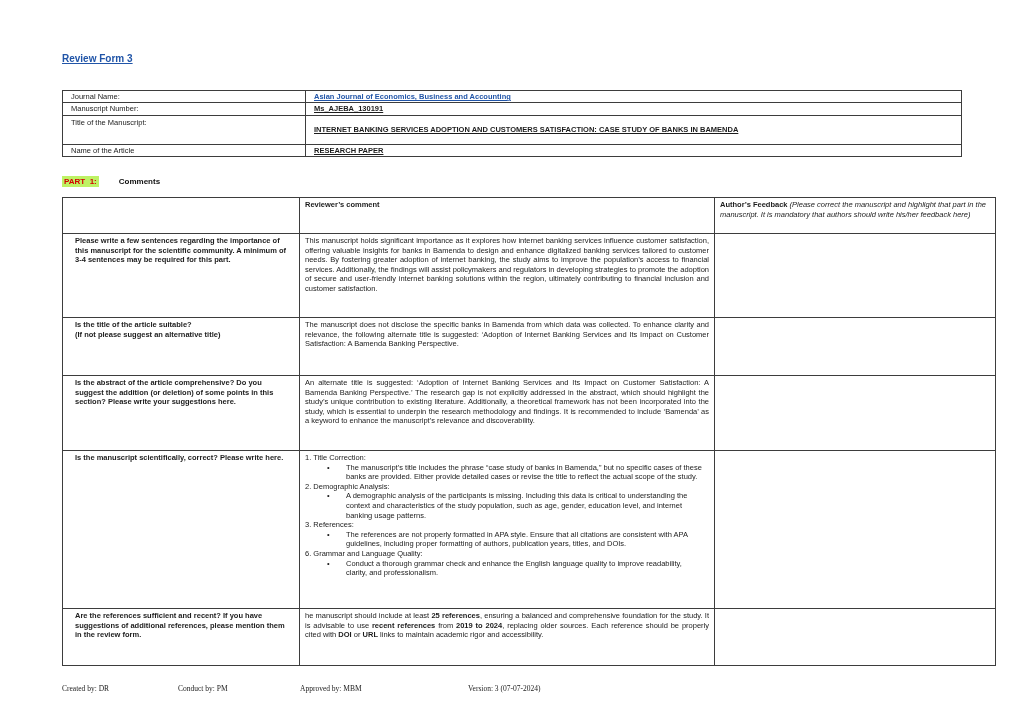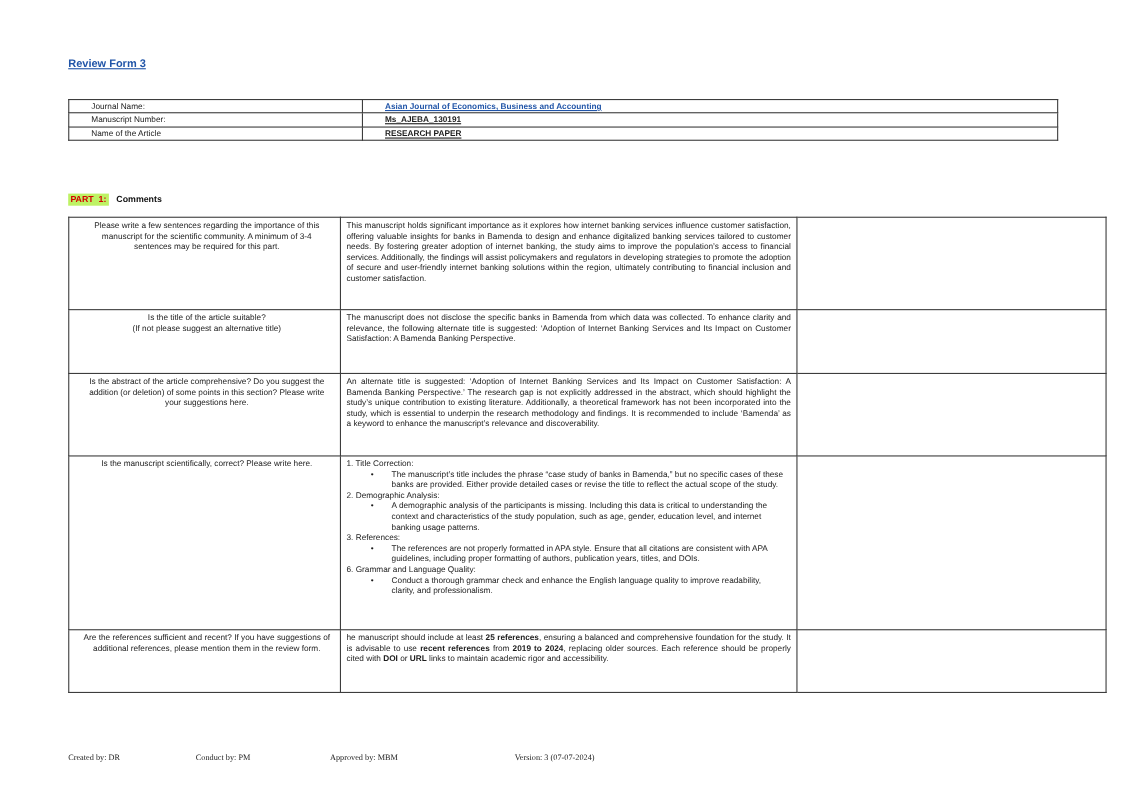--- a/index.html
+++ b/index.html
@@ -12,50 +12,50 @@
     font-size:10px; font-weight:bold; color:#2155a8;
     text-decoration:underline;
   }
   
   .header-table {
     position:absolute; left:62px; top:90px; width:900px;
     border-collapse:collapse; table-layout:fixed;
   }
   .header-table td {
     border:1px solid #3d3d3d; font-size:7.5px; line-height:1.25;
-    padding:1px 20px; vertical-align:middle; overflow:hidden;
+    padding:1px 8px; vertical-align:middle; overflow:hidden;
   }
   .header-table .col-label { width:226px; }
   .header-table .val { font-weight:bold;text-decoration:underline; }
   .header-table tr.h-title td { height:25px; }
   .header-table tr.h-title .lbl-cell { vertical-align:top; padding-top:2px; }
   .link { color:#2155a8; text-decoration:underline; font-weight:bold; cursor:pointer; }
   
   .part1 { position:absolute; left:62px; top:177px; font-size:8px; font-weight:bold; color:#111; }
   .part1 .badge { background:#bef264; color:#d40000; white-space:pre; padding:1px 2px; }
-  .part1 .lbl { margin-left:7px; }
+  .part1 .lbl { margin-left:20px; }
   
   .main-table {
     position:absolute; left:62px; top:197px; width:900px;
     border-collapse:collapse; table-layout:fixed;
   }
   .main-table td {
     border:1px solid #3d3d3d; font-size:7.5px; line-height:1.28;
     vertical-align:top; padding:2px 5px; overflow:hidden;
   }
   .main-table .col-q { width:226px; }
   .main-table .col-c { width:404px; }
   .main-table .col-f { width:270px; }
   tr.r-hdr  td { height:31px; }
   tr.r-1    td { height:79px; }
   tr.r-2    td { height:53px; }
   tr.r-3    td { height:70px; }
   tr.r-4    td { height:153px; }
   tr.r-5    td { height:52px; }
-  .q { font-weight:normal; padding:2px 8px 2px 12px !important;text-align:center; }
+  .q { font-weight:bold; padding:2px 8px 2px 12px !important; }
   .c { text-align:justify;margin-top:20px; }
   .c-left { text-align:left; }
   .hdr-b { font-weight:bold; }
   .hdr-i { font-style:italic; }
   .preline { white-space:pre-line; }
   .b { font-weight:bold; }
   
   .list-label { margin:0; }
   .bullet-row { display:flex; margin-left:18px; }
   .bullet-glyph { flex:none; width:19px; text-align:left; padding-left:4px; }
@@ -77,33 +77,42 @@
   <table class="header-table">
     <tbody>
         <tr>
       <td class="col-label">Journal Name:</td>
       <td><span class="link">Asian Journal of Economics, Business and Accounting</span></td>
     </tr>
     <tr>
       <td class="col-label">Manuscript Number:</td>
       <td class="val">Ms_AJEBA_130191</td>
     </tr>
+    <tr class="h-title">
+      <td class="col-label lbl-cell">Title of the Manuscript:</td>
+      <td class="val">INTERNET BANKING SERVICES ADOPTION AND CUSTOMERS SATISFACTION: CASE STUDY OF BANKS IN BAMENDA</td>
+    </tr>
     <tr>
       <td class="col-label">Name of the Article</td>
       <td class="val">RESEARCH PAPER</td>
     </tr>
   </tbody>
     </table>
 
   <div class="part1">
     <span class="badge">PART  1:</span><span class="lbl">Comments</span>
   </div>
 
   <table class="main-table">
     <tbody>
+        <tr class="r-hdr">
+      <td class="col-q"></td>
+      <td class="col-c hdr-b">Reviewer’s comment</td>
+      <td class="col-f"><span class="hdr-b">Author’s Feedback </span><span class="hdr-i">(Please correct the manuscript and highlight that part in the manuscript. It is mandatory that authors should write his/her feedback here)</span></td>
+    </tr>
 
     <tr class="r-1">
       <td class="col-q q">Please write a few sentences regarding the importance of this manuscript for the scientific community. A minimum of 3-4 sentences may be required for this part.</td>
       <td class="col-c c">This manuscript holds significant importance as it explores how internet banking services influence customer satisfaction, offering valuable insights for banks in Bamenda to design and enhance digitalized banking services tailored to customer needs. By fostering greater adoption of internet banking, the study aims to improve the population’s access to financial services. Additionally, the findings will assist policymakers and regulators in developing strategies to promote the adoption of secure and user-friendly internet banking solutions within the region, ultimately contributing to financial inclusion and customer satisfaction.</td>
       <td class="col-f"></td>
     </tr>
 
     <tr class="r-2">
       <td class="col-q q preline">Is the title of the article suitable?
 (If not please suggest an alternative title)</td>

